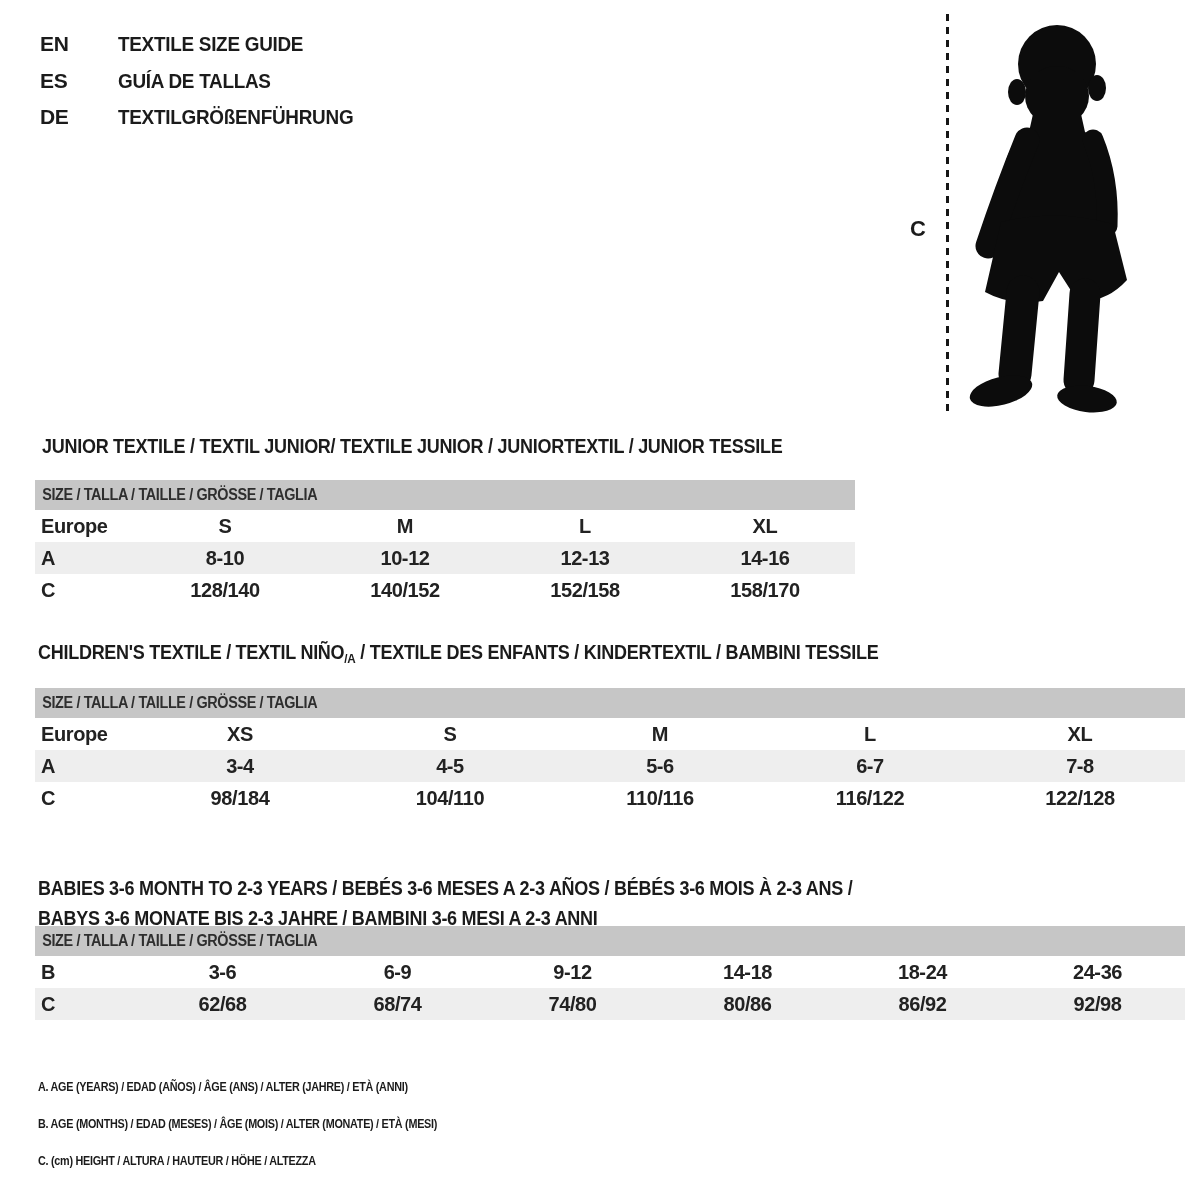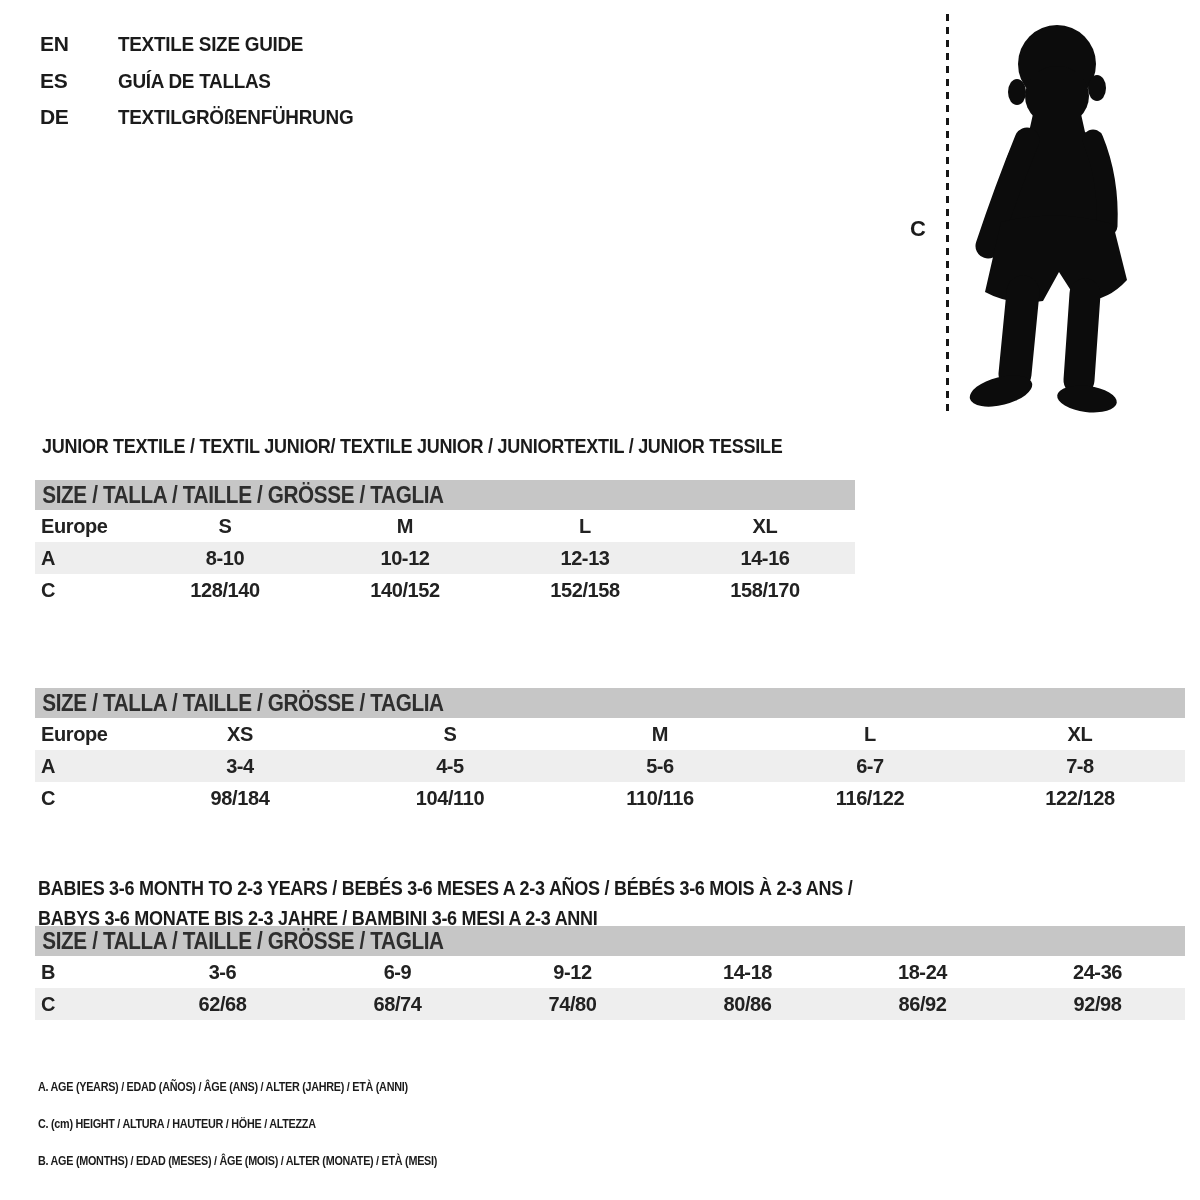--- a/index.html
+++ b/index.html
@@ -20,21 +20,21 @@
   .baby{position:absolute;left:955px;top:14px;}
 
   
   .sec-title{position:absolute;font-size:20px;letter-spacing:-0.3px;}
   .sec-title .sub{font-size:13px;vertical-align:-4px;}
   .two-line{line-height:30px;}
 
   
   .size-table{position:absolute;}
   .bar{height:30px;background:#c6c6c6;display:flex;align-items:center;
-    font-size:23px;color:#2e2e2e;letter-spacing:-0.4px;}
+    font-size:16px;color:#2e2e2e;letter-spacing:-0.4px;}
   .bar .bar-text{padding-left:8px;}
   .trow{height:32px;display:flex;align-items:center;font-size:20px;letter-spacing:-0.4px;color:#222;}
   .trow.shaded{background:#eeeeee;}
   .tlabel{width:100px;padding-left:6px;box-sizing:border-box;}
   .tcell{flex:1;text-align:center;}
 
   
   .footnotes{position:absolute;left:38px;top:1068px;}
   .footnote{height:37px;font-size:12px;letter-spacing:-0.3px;display:flex;align-items:center;}
 </style>
@@ -102,20 +102,23 @@
     </div>
     <div class="trow">
       <span class="tlabel">C</span>
       <span class="tcell">128/140</span>
       <span class="tcell">140/152</span>
       <span class="tcell">152/158</span>
       <span class="tcell">158/170</span>
     </div>
   </div>
 
+  <div class="sec-title" style="left:38px;top:641px;">
+    <span class="condense"><span>CHILDREN'S TEXTILE / TEXTIL NIÑO</span><span class="sub">/A</span><span> / TEXTILE DES ENFANTS / KINDERTEXTIL / BAMBINI TESSILE</span></span>
+  </div>
   <div class="size-table" style="left:35px;top:688px;width:1150px;">
     <div class="bar">
       <span class="bar-text condense">SIZE / TALLA / TAILLE / GRÖSSE / TAGLIA</span>
     </div>
     <div class="trow">
       <span class="tlabel">Europe</span>
       <span class="tcell">XS</span>
       <span class="tcell">S</span>
       <span class="tcell">M</span>
       <span class="tcell">L</span>
@@ -165,20 +168,20 @@
       <span class="tcell">86/92</span>
       <span class="tcell">92/98</span>
     </div>
   </div>
 
   <div class="footnotes">
     <div class="footnote">
         <span class="condense">A. AGE (YEARS) / EDAD (AÑOS) / ÂGE (ANS) / ALTER (JAHRE) / ETÀ (ANNI)</span>
       </div>
     <div class="footnote">
-        <span class="condense">C. (cm) HEIGHT / ALTURA / HAUTEUR / HÖHE / ALTEZZA</span>
+        <span class="condense">B. AGE (MONTHS) / EDAD (MESES) / ÂGE (MOIS) / ALTER (MONATE) / ETÀ (MESI)</span>
       </div>
     <div class="footnote">
-        <span class="condense">B. AGE (MONTHS) / EDAD (MESES) / ÂGE (MOIS) / ALTER (MONATE) / ETÀ (MESI)</span>
+        <span class="condense">C. (cm) HEIGHT / ALTURA / HAUTEUR / HÖHE / ALTEZZA</span>
       </div>
   </div>
 
 </div>
 
 </body></html>

